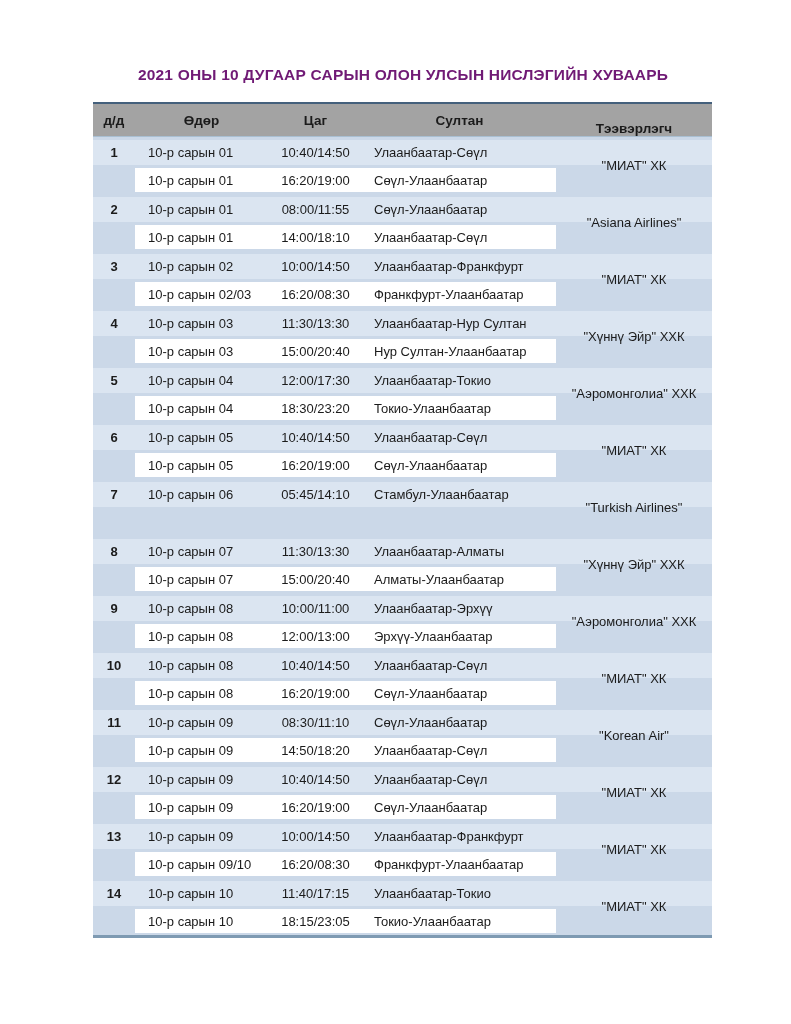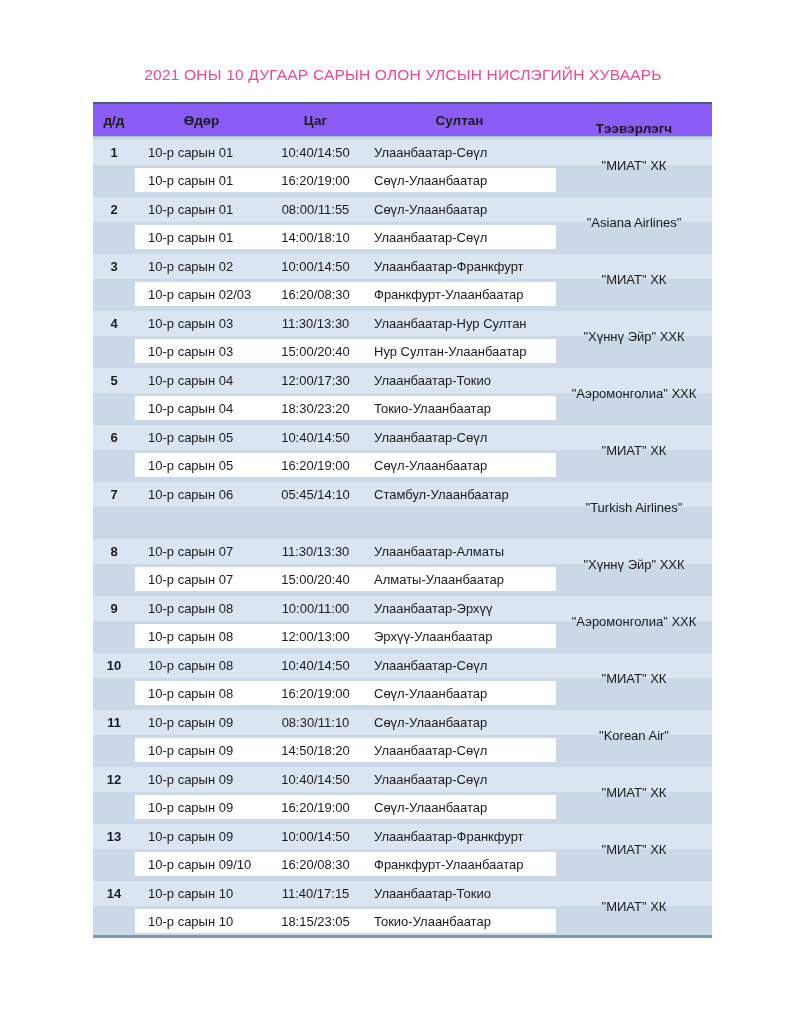--- a/index.html
+++ b/index.html
@@ -2,30 +2,30 @@
 <html><head>
 <meta charset="utf-8">
 <style>
   html,body { margin:0; padding:0; background:#ffffff; }
   .page {
     position:relative; width:791px; height:1024px; background:#ffffff;
     font-family:"Liberation Sans", sans-serif; color:#1b1b1b; overflow:hidden;
   }
   .doc-title {
     position:absolute; top:66px; left:86px; width:634px;
-    text-align:center; font-weight:normal; font-size:15.5px; letter-spacing:0.2px;
-    color:#ec4899;
+    text-align:center; font-weight:bold; font-size:15.5px; letter-spacing:0.2px;
+    color:#701a75;
   }
   .sched-table {
     position:absolute; left:93px; top:102px; width:619px;
     border-top:2.5px solid #44607c;
   }
   .thead {
     display:flex; height:32px; align-items:center;
-    font-weight:bold; font-size:13.5px; background:#8b5cf6;
+    font-weight:bold; font-size:13.5px; background:#a3a3a3;
     border-bottom:1px solid #a9bfd2;
   }
   .thead > div { text-align:center; }
   .hc-num    { width:42px; }
   .hc-date   { width:133px; }
   .hc-time   { width:95px; }
   .hc-dir    { width:193px; }
   .hc-carrier{ width:156px;margin-top:16px; }
 
   .tbody {

